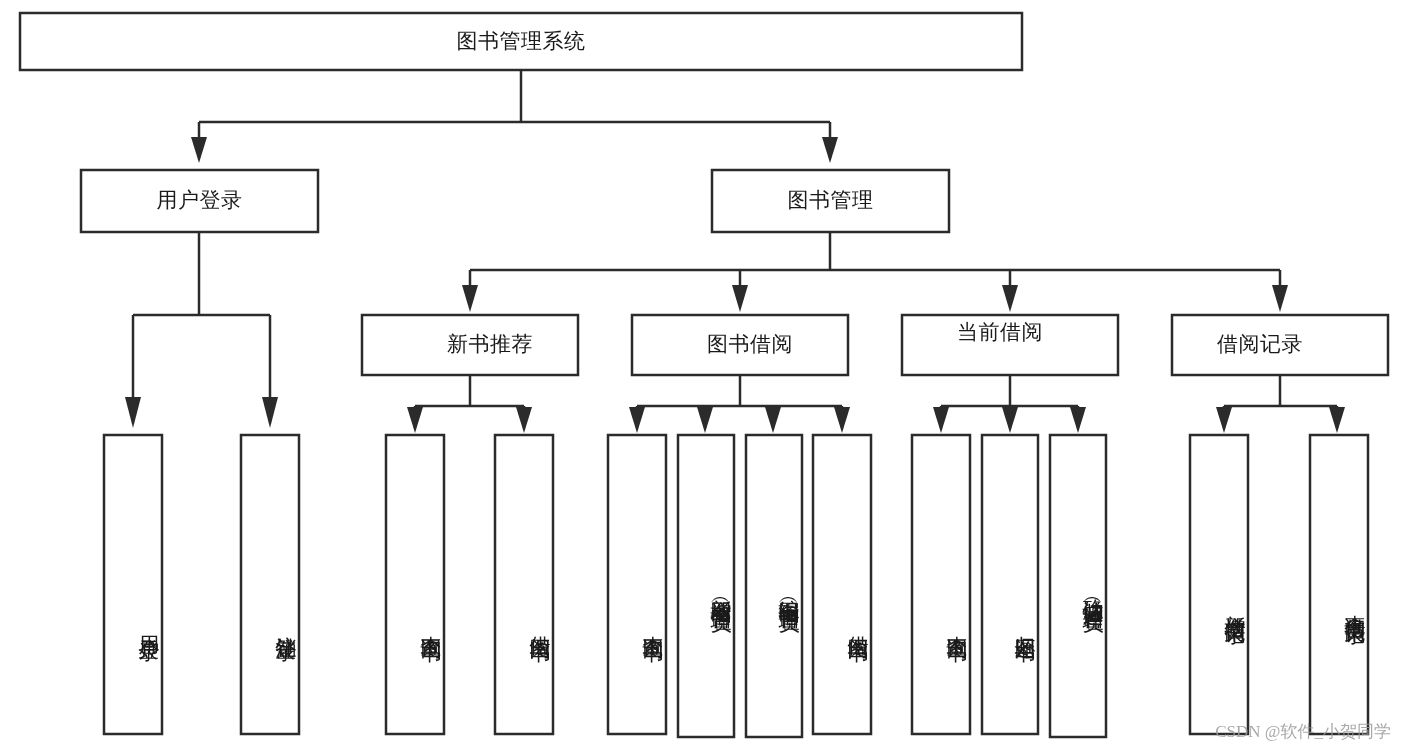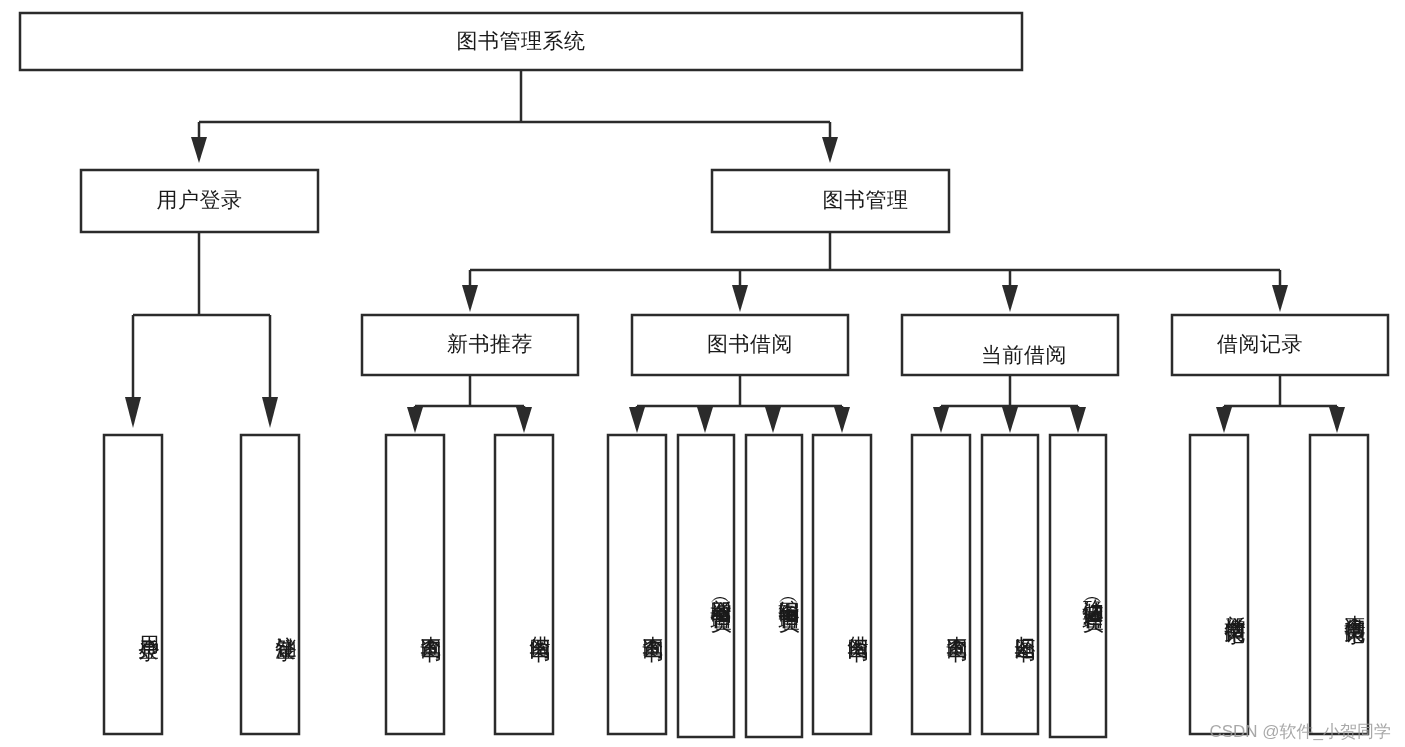--- a/index.html
+++ b/index.html
@@ -68,21 +68,21 @@
   .node-label.vert.tall {
     align-items: flex-start;
     padding-top: 4px;
   }
   .watermark {
     position: absolute;
     right: 14px;
     bottom: 4px;
     font-size: 17px;
     color: #9a9a9a;
-    font-family: Liberation Sans, sans-serif;
+    font-family: Liberation Serif, serif;
     white-space: nowrap;
     opacity: 0.85;
     text-align: center;
   }
 </style>
 </head>
 <body>
 
 <div id="diagram-root">
 
@@ -180,25 +180,25 @@
       <rect class="node-box" x="1050" y="435" width="56" height="302"></rect>
 
       <rect class="node-box" x="1190" y="435" width="58" height="299"></rect>
       <rect class="node-box" x="1310" y="435" width="58" height="299"></rect>
     </g>
   </svg>
 
   <div class="node-label horiz" style="left:20px;  top:13px;  width:1002px; height:57px;">图书管理系统</div>
 
   <div class="node-label horiz" style="left:81px;  top:170px; width:237px; height:62px;">用户登录</div>
-  <div class="node-label horiz" style="left:712px; top:170px; width:237px; height:62px;margin-left:35px;">图书管理</div>
+  <div class="node-label horiz" style="left:712px; top:170px; width:237px; height:62px;">图书管理</div>
 
   <div class="node-label horiz" style="left:362px;  top:315px; width:256px; height:60px;text-align:right;">新书推荐</div>
   <div class="node-label horiz" style="left:632px;  top:315px; width:236px; height:60px;">图书借阅</div>
-  <div class="node-label horiz" style="left:902px;  top:326px; width:196px; height:60px;margin-left:24px;">当前借阅</div>
+  <div class="node-label horiz" style="left:902px;  top:303px; width:196px; height:60px;">当前借阅</div>
   <div class="node-label horiz" style="left:1172px; top:315px; width:176px; height:60px;">借阅记录</div>
 
   <div class="node-label vert" style="left:104px;  top:500px; width:58px; height:240px;">用户登录</div>
   <div class="node-label vert" style="left:241px;  top:500px; width:58px; height:240px;">注销登录</div>
 
   <div class="node-label vert" style="left:386px;  top:500px; width:58px; height:240px;">查询图书</div>
   <div class="node-label vert" style="left:495px;  top:500px; width:58px; height:240px;">借阅图书</div>
 
   <div class="node-label vert" style="left:608px;  top:500px; width:58px; height:240px;">查询图书</div>
   <div class="node-label vert tall" style="left:678px; top:443px; width:56px; height:292px;">新增图书（管理员）</div>

